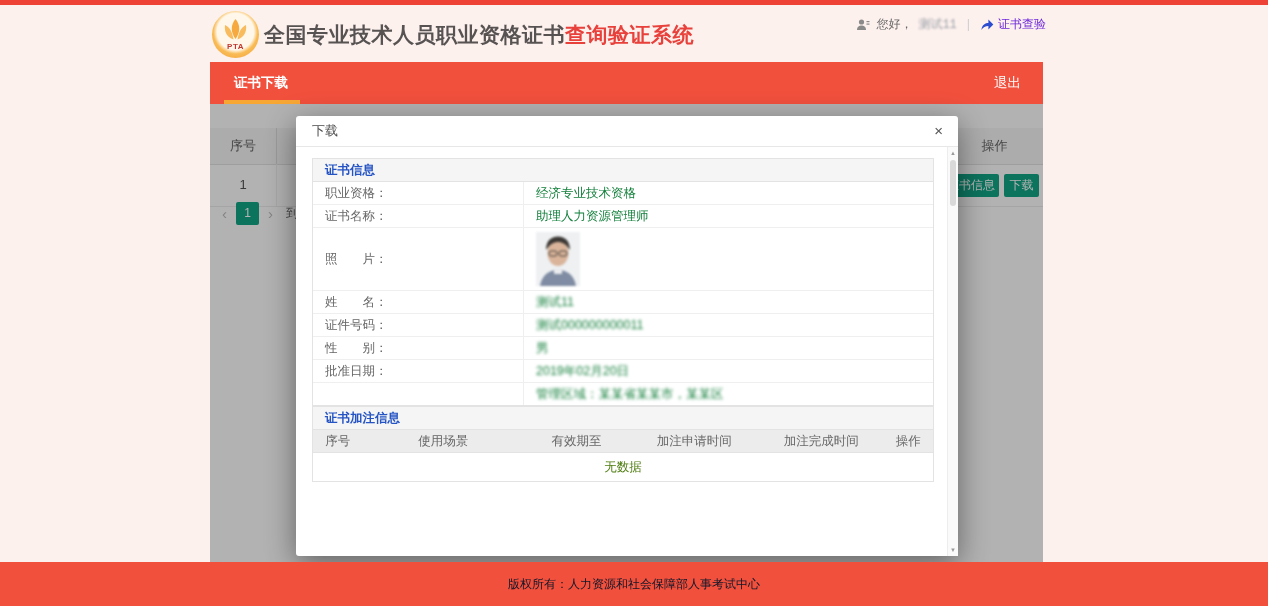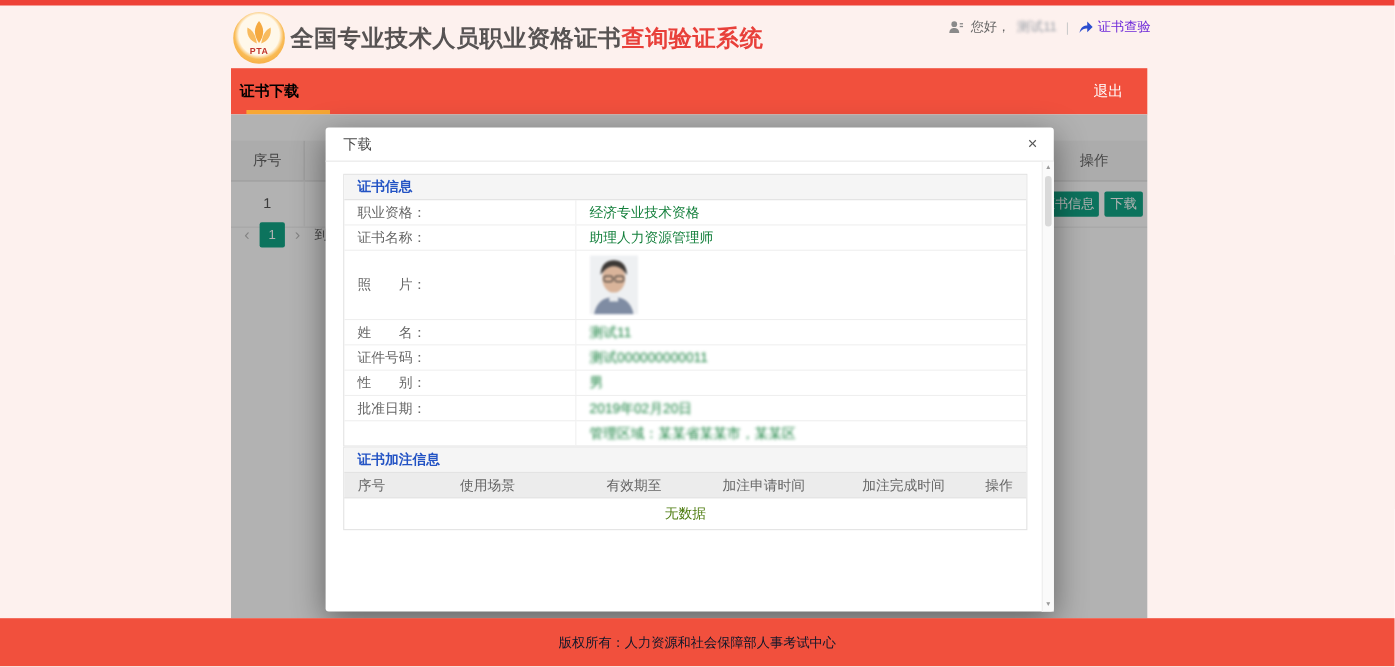--- a/index.html
+++ b/index.html
@@ -14,29 +14,29 @@
   .logo{position:relative;width:47px;height:47px;border-radius:50%;
         background:radial-gradient(circle at 50% 44%,#fff8ea 0 52%,#f9bb55 63%,#f29a2e 100%);}
   .logo svg{position:absolute;left:0;top:0;}
   .logo-text{position:absolute;left:0;right:0;bottom:7px;text-align:center;
              font-size:8px;font-weight:bold;color:#c2372e;letter-spacing:0.5px;}
   .title{font-size:21px;font-weight:bold;color:#575353;letter-spacing:0.5px;}
   .title .accent{color:#e8403a;}
 
   
   .userbar{position:absolute;top:16px;right:222px;display:flex;align-items:center;gap:6px;
-           font-size:12px;color:#666;}
+           font-size:12px;color:#666;font-family:Liberation Mono, monospace;}
   .userbar .sep{color:#ccc;margin:0 2px;}
   .verify{color:#6d28d9;display:flex;align-items:center;gap:4px;cursor:pointer;}
   .blurred{filter:blur(1.6px);color:#98a0a6;}
   .blurred-sm{filter:blur(1.3px);color:#9aa0a8;}
 
   
   .nav{position:absolute;left:210px;top:62px;width:833px;height:42px;background:#f1503d;}
-  .nav-tab{position:absolute;left:8px;top:0;height:42px;line-height:42px;color:#000000;
+  .nav-tab{position:absolute;left:24px;top:0;height:42px;line-height:42px;color:#ffffff;
            font-size:13.5px;font-weight:bold;cursor:pointer;}
   .nav-underline{position:absolute;left:14px;bottom:0;width:76px;height:4px;background:#f7a734;}
   .nav-logout{position:absolute;right:22px;top:0;height:42px;line-height:42px;color:#fff;
               font-size:13.5px;cursor:pointer;}
 
   
   .panel{position:absolute;left:210px;top:104px;width:833px;height:458px;background:#fff;}
   .bg-thead{position:absolute;left:0;top:24px;width:100%;height:36px;background:#f6f6f6;
             border-bottom:1px solid #e2e2e2;}
   .bg-th-index{position:absolute;left:0;top:0;width:66px;height:36px;line-height:36px;

